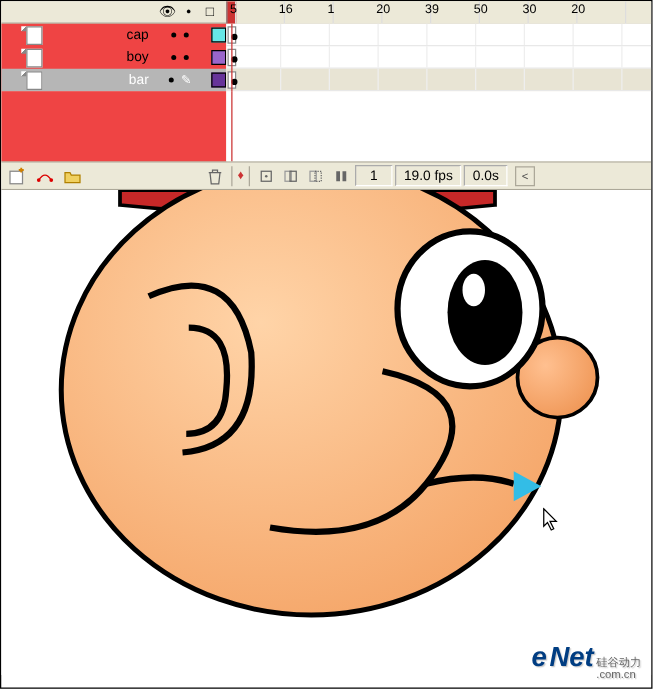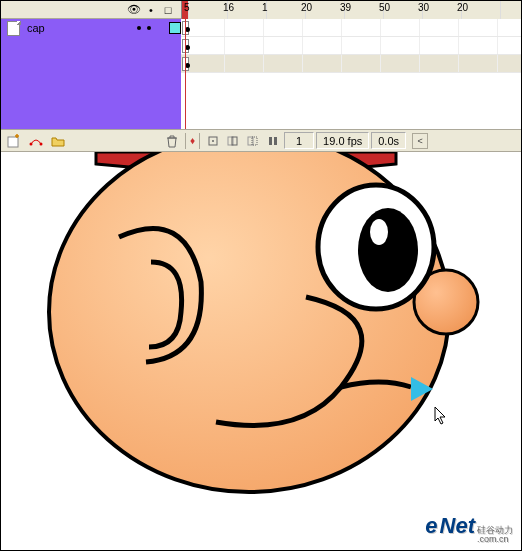--- a/index.html
+++ b/index.html
@@ -9,21 +9,21 @@
   
   .header-row { display: flex; height: 18px; background: #ece9d8; border-bottom: 1px solid #aca899; }
   .header-left { width: 180px; display: flex; justify-content: flex-end; align-items: center; padding-right: 6px; gap: 3px; }
   .header-icons span { display: inline-flex; width: 14px; height: 14px; align-items: center; justify-content: center; }
   .ruler { flex: 1; display: flex; height: 18px; background: #ece9d8; position: relative; }
   .ruler-unit { width: 39px; height: 18px; position: relative; font-size: 10px; color: #000; border-right: 1px solid #ddd; }
   .ruler-unit.first { width: 8px; background: #cc3333; border-left: 1px solid #888; }
   .ruler-label { position: absolute; left: -5px; top: 1px; font-size: 10px; }
   
   .layers-area { display: flex; }
-  .layers-list { width: 180px; background: #8b5cf6; }
+  .layers-list { width: 180px; background: #ef4444; text-align: right; }
   .layer-row { display: flex; align-items: center; height: 18px; padding-left: 6px; gap: 4px; }
   .layer-row.selected { background: #b6b6b6; color: #fff; }
   .page-icon { width: 14px; height: 14px; position: relative; display: inline-block; }
   .page-icon::before { content: ''; position: absolute; width: 11px; height: 13px; border: 1px solid #888; background: #fff; }
   .page-icon::after { content: ''; position: absolute; right: 0; top: 0; width: 4px; height: 4px; background: linear-gradient(135deg, #fff 50%, #888 50%); }
   .layer-name { flex: 1; padding-left: 2px; }
   .layer-dots { display: flex; gap: 6px; width: 42px; align-items: center; justify-content: center; }
   .dot { width: 4px; height: 4px; border-radius: 50%; background: #000; }
   .pencil-icon { font-size: 10px; }
   .color-swatch { width: 12px; height: 12px; border: 1px solid #000; }
@@ -105,20 +105,38 @@
   <div class="layers-area">
     <div class="layers-list">
         <div class="layer-row">
     <span class="page-icon"></span>
     <span class="layer-name">cap</span>
     <span class="layer-dots">
       <span class="dot"></span>
       <span class="dot"></span>
     </span>
     <span class="color-swatch swatch-cyan"></span>
+  </div>
+        <div class="layer-row">
+    <span class="page-icon"></span>
+    <span class="layer-name">boy</span>
+    <span class="layer-dots">
+      <span class="dot"></span>
+      <span class="dot"></span>
+    </span>
+    <span class="color-swatch swatch-purple"></span>
+  </div>
+        <div class="layer-row selected">
+    <span class="page-icon"></span>
+    <span class="layer-name">bar</span>
+    <span class="layer-dots">
+      <span class="dot"></span>
+      <span class="pencil-icon">✎</span>
+    </span>
+    <span class="color-swatch swatch-darkpurple"></span>
   </div>
       </div>
     <div class="frames-area">
       <div class="playhead"></div>
     <div class="frame-row">
           <div class="frame-cell">
             <div class="keyframe-dot"></div>
           </div>
           <div class="frame-grid-line" style="left: 43px;"></div>
           <div class="frame-grid-line" style="left: 82px;"></div>

